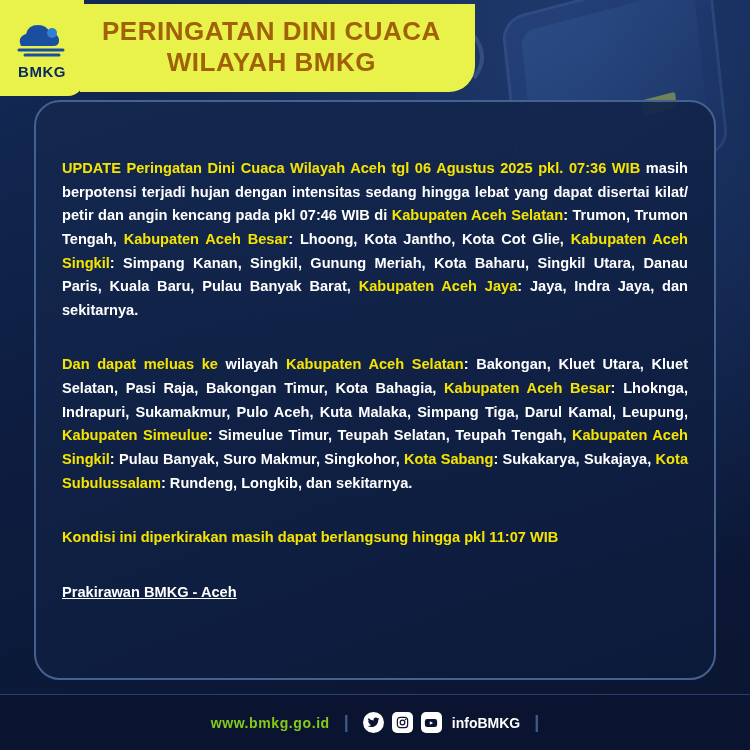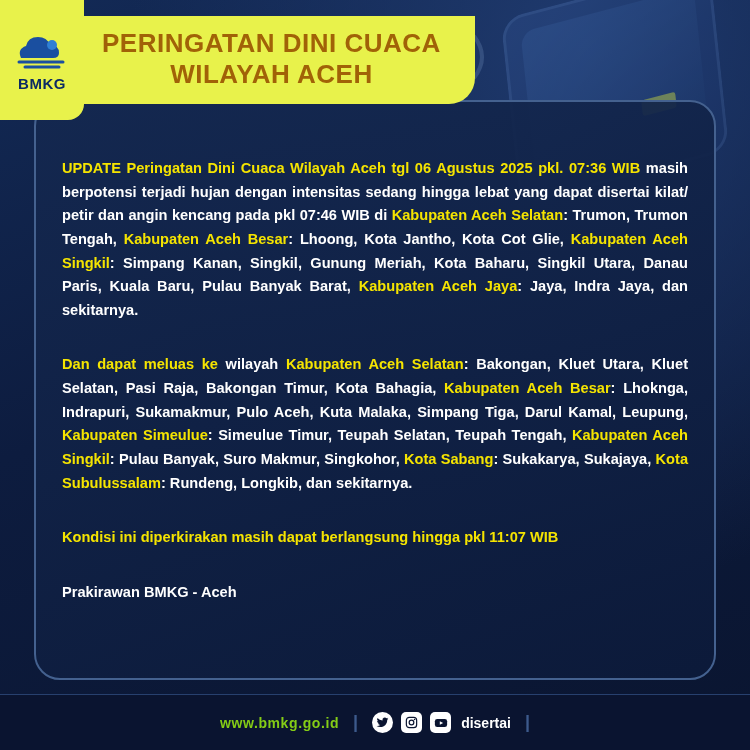--- a/index.html
+++ b/index.html
@@ -57,21 +57,21 @@
   }
 
   
   .header {
     position: absolute;
     left: 0; top: 0;
     display: flex; align-items: center;
     z-index: 5;
   }
   .logo-block {
-    width: 84px; height: 120px;
+    width: 84px; height: 96px;
     background: #e8f24b;
     border-radius: 0 0 16px 0;
     display: flex; flex-direction: column;
     align-items: center; justify-content: center;
     padding-top: 4px;
   }
   .logo-mark {
     width: 54px; height: 40px;
     position: relative;
   }
@@ -110,21 +110,21 @@
   }
   .body-text {
     color: #ffffff;
     font-size: 14.6px;
     line-height: 1.62;
     text-align: justify;
     font-weight: bold;
   }
   .body-text p { margin-bottom: 16px; margin-top: 31px; }
   .hl { color: #f5e400; }
-  .sig { font-weight: bold; color: #ffffff; }
+  .sig { font-weight: bold; color: #ffffff; text-decoration: underline; }
 
   
   .footer {
     position: absolute;
     left: 0; bottom: 0;
     width: 750px; height: 56px;
     background: #0a1430;
     border-top: 1px solid #27406e;
     display: flex; align-items: center; justify-content: center;
     gap: 14px;
@@ -174,21 +174,21 @@
         <path d="M6 25 q-4 -9 5 -12 q2 -9 12 -9 q9 0 12 8 q9 0 9 8 q0 5 -6 5 Z" fill="#1a4fa0"></path>
         <path d="M4 29 h44" stroke="#1a4fa0" stroke-width="3" stroke-linecap="round"></path>
         <path d="M10 34 h34" stroke="#1a4fa0" stroke-width="3" stroke-linecap="round"></path>
         <circle cx="37" cy="12" r="5" fill="#2f7fd4"></circle>
       </svg>
       <div class="logo-text">BMKG</div>
     </div>
     <div class="title-pill">
       <h1>
         <span>PERINGATAN DINI CUACA</span><br>
-        <span>WILAYAH ACEH</span>
+        <span>WILAYAH BMKG</span>
       </h1>
     </div>
   </div>
 
   <div class="card">
     <div class="body-text">
       <p><span class="hl">UPDATE Peringatan Dini Cuaca Wilayah Aceh tgl 06 Agustus 2025 pkl. 07:36 WIB</span><span> masih berpotensi terjadi hujan dengan intensitas sedang hingga lebat yang dapat disertai kilat/ petir dan angin kencang pada pkl 07:46 WIB di </span><span class="hl">Kabupaten Aceh Selatan</span><span>: Trumon, Trumon Tengah, </span><span class="hl">Kabupaten Aceh Besar</span><span>: Lhoong, Kota Jantho, Kota Cot Glie, </span><span class="hl">Kabupaten Aceh Singkil</span><span>: Simpang Kanan, Singkil, Gunung Meriah, Kota Baharu, Singkil Utara, Danau Paris, Kuala Baru, Pulau Banyak Barat, </span><span class="hl">Kabupaten Aceh Jaya</span><span>: Jaya, Indra Jaya, dan sekitarnya.</span></p>
       <p><span class="hl">Dan dapat meluas ke</span><span> wilayah </span><span class="hl">Kabupaten Aceh Selatan</span><span>: Bakongan, Kluet Utara, Kluet Selatan, Pasi Raja, Bakongan Timur, Kota Bahagia, </span><span class="hl">Kabupaten Aceh Besar</span><span>: Lhoknga, Indrapuri, Sukamakmur, Pulo Aceh, Kuta Malaka, Simpang Tiga, Darul Kamal, Leupung, </span><span class="hl">Kabupaten Simeulue</span><span>: Simeulue Timur, Teupah Selatan, Teupah Tengah, </span><span class="hl">Kabupaten Aceh Singkil</span><span>: Pulau Banyak, Suro Makmur, Singkohor, </span><span class="hl">Kota Sabang</span><span>: Sukakarya, Sukajaya, </span><span class="hl">Kota Subulussalam</span><span>: Rundeng, Longkib, dan sekitarnya.</span></p>
       <p><span class="hl">Kondisi ini diperkirakan masih dapat berlangsung hingga pkl 11:07 WIB</span></p>
       <p class="sig">Prakirawan BMKG - Aceh</p>
@@ -210,17 +210,17 @@
             <circle cx="12" cy="12" r="4.3" fill="none" stroke="#0a1430" stroke-width="2.2"></circle>
             <circle cx="17.6" cy="6.4" r="1.4" fill="#0a1430"></circle>
           </svg>
       </span>
       <span class="sicon">
         <svg width="14" height="14" viewBox="0 0 24 24">
             <rect x="1.5" y="5" width="21" height="14" rx="4" fill="#0a1430"></rect>
             <path d="M10 9.2 L15.6 12 L10 14.8 Z" fill="#ffffff"></path>
           </svg>
       </span>
-      <span class="handle">disertai</span>
+      <span class="handle">infoBMKG</span>
     </span>
     <span class="sep">|</span>
   </div>
 </div>
 
 </body></html>

